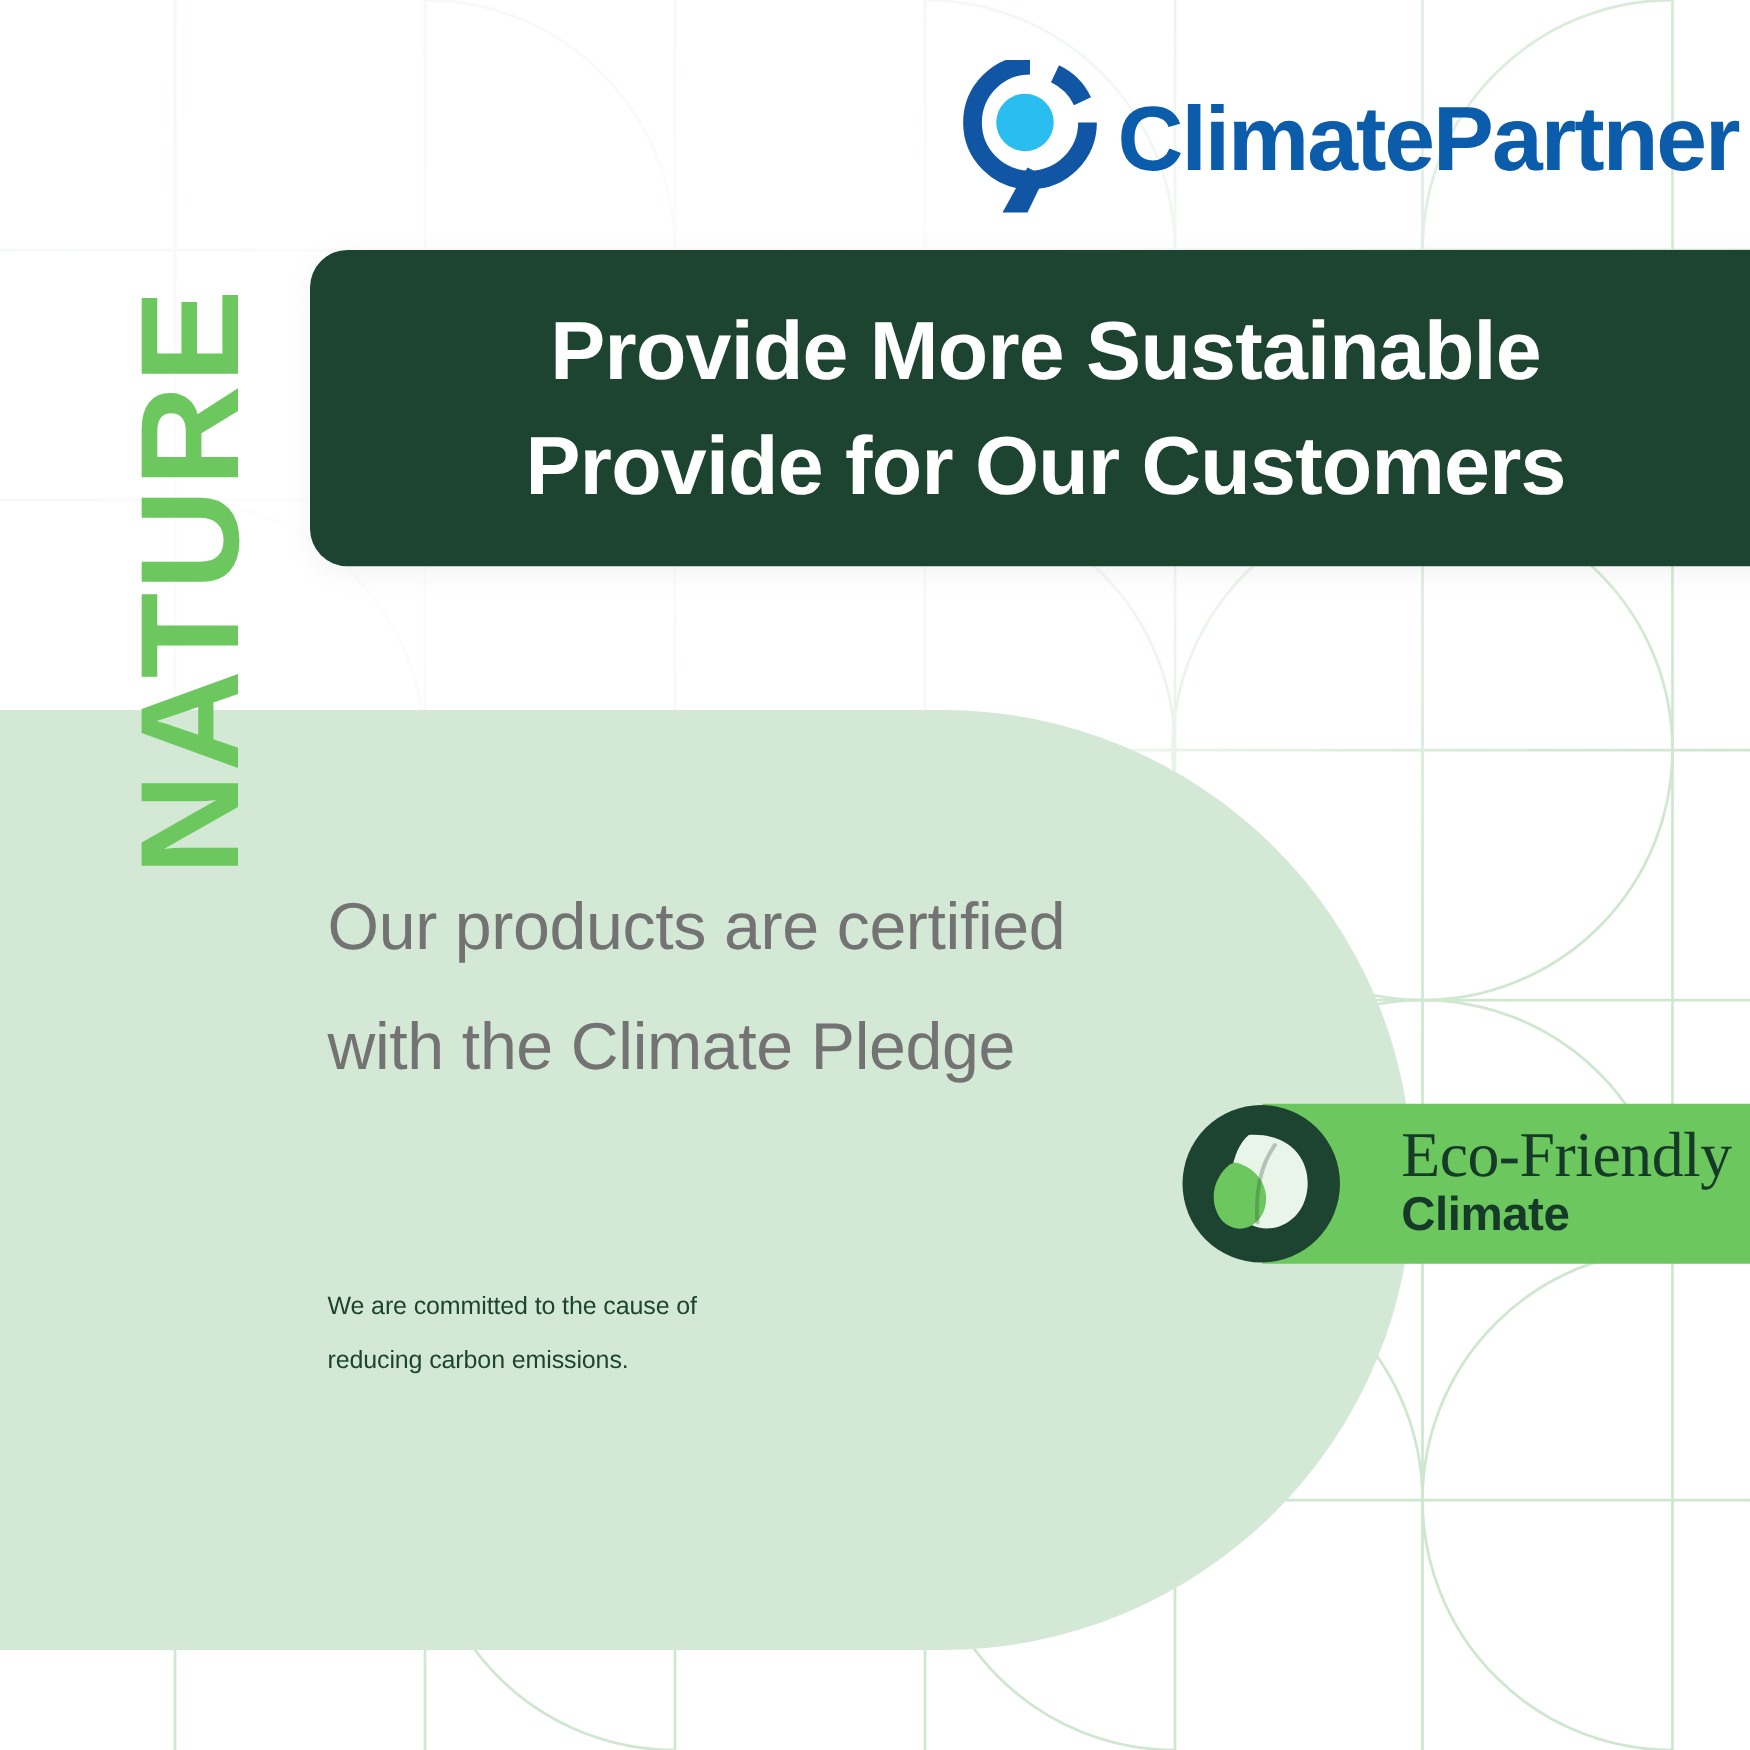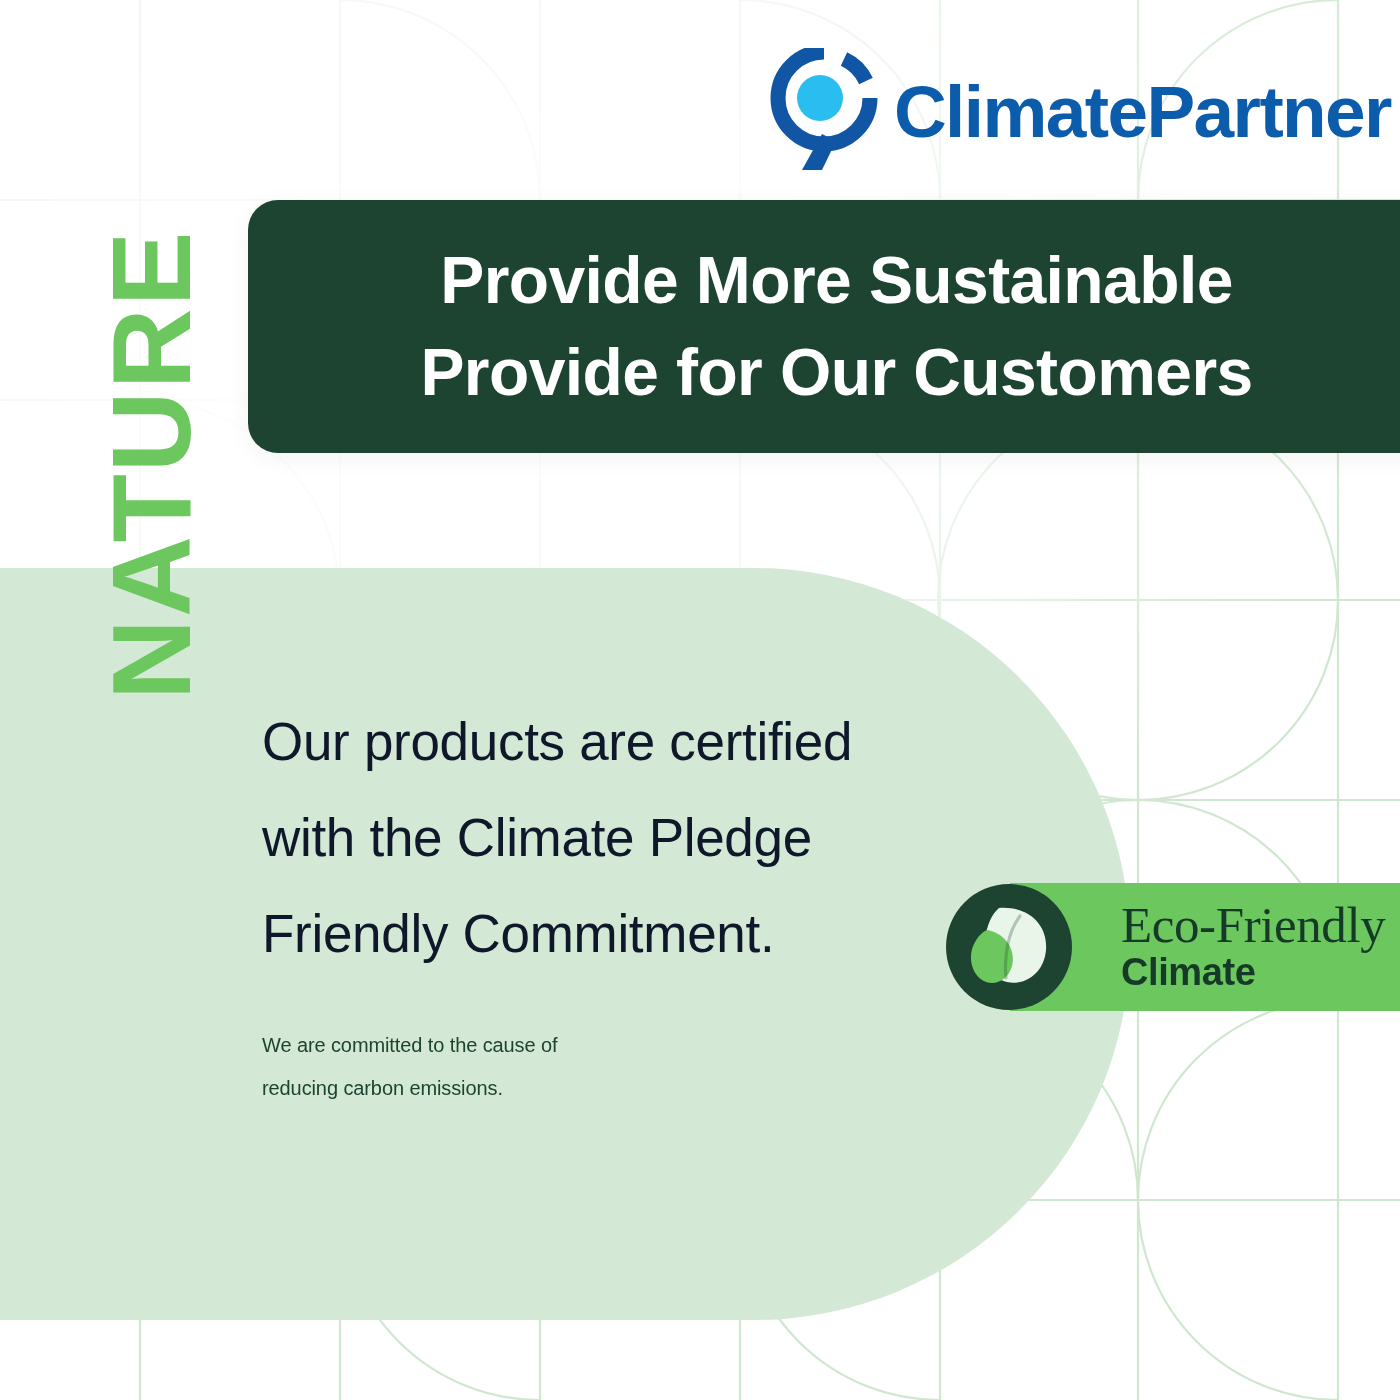--- a/index.html
+++ b/index.html
@@ -128,21 +128,21 @@
 
   
   .body-copy {
     position: absolute;
     left: 262px;
     top: 694px;
     z-index: 4;
     width: 740px;
   }
   .body-line {
-    color: #0f172a;
+    color: #737373;
     font-family: "Liberation Sans", sans-serif;
     font-size: 53px;
     font-weight: 400;
     letter-spacing: -0.3px;
     line-height: 96px;
     white-space: nowrap;
     margin: 0;
   }
   .sub-copy {
     position: absolute;
@@ -282,21 +282,20 @@
   <div class="headline-banner">
     <div class="headline-line">Provide More Sustainable</div>
     <div class="headline-line">Provide for Our Customers</div>
   </div>
 
   <div class="nature-word">NATURE</div>
 
   <div class="body-copy">
     <div class="body-line">Our products are certified</div>
     <div class="body-line">with the Climate Pledge</div>
-    <div class="body-line">Friendly Commitment.</div>
   </div>
 
   <div class="sub-copy">
     <div class="sub-line">We are committed to the cause of</div>
     <div class="sub-line">reducing carbon emissions.</div>
   </div>
 
   <div class="eco-bar"></div>
   <svg class="eco-badge-icon" viewBox="0 0 130 130" xmlns="http://www.w3.org/2000/svg">
     <circle cx="65" cy="65" r="63" fill="#1c4430"></circle>

